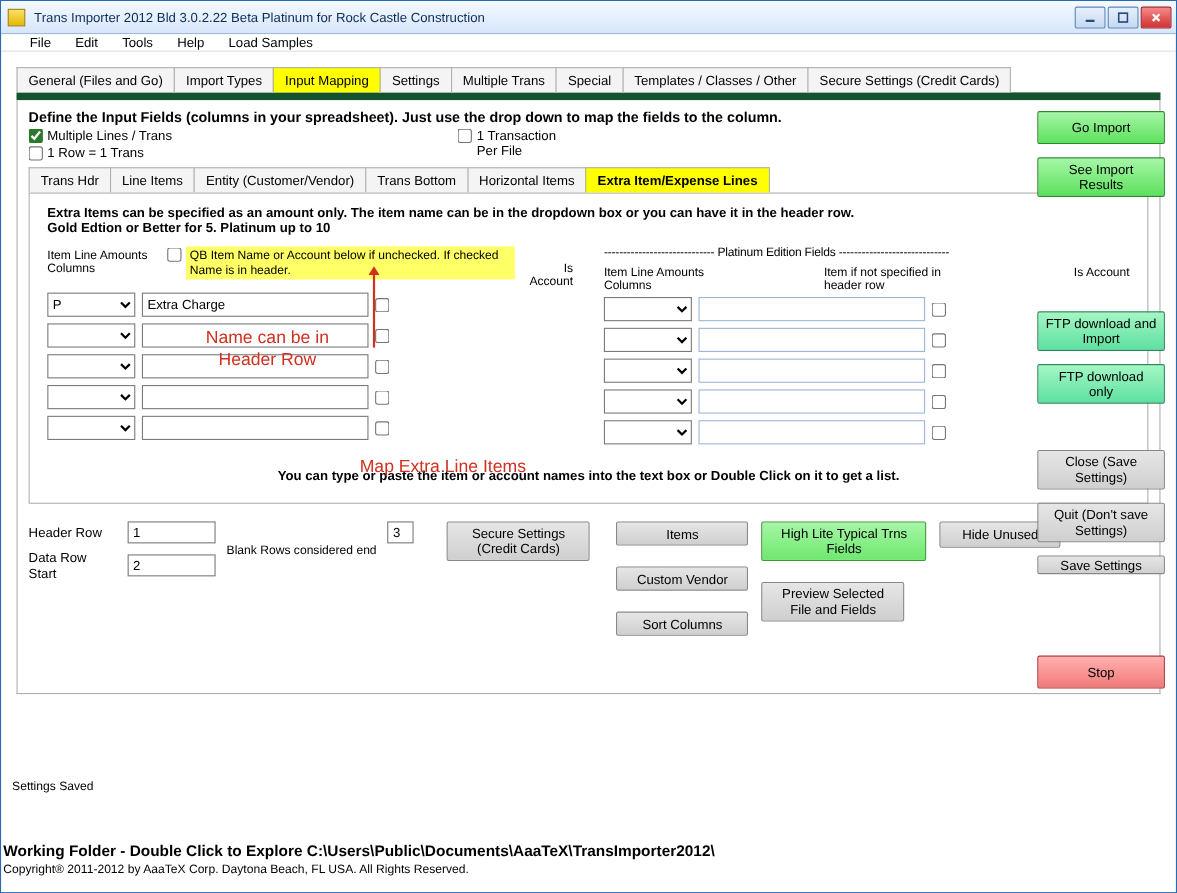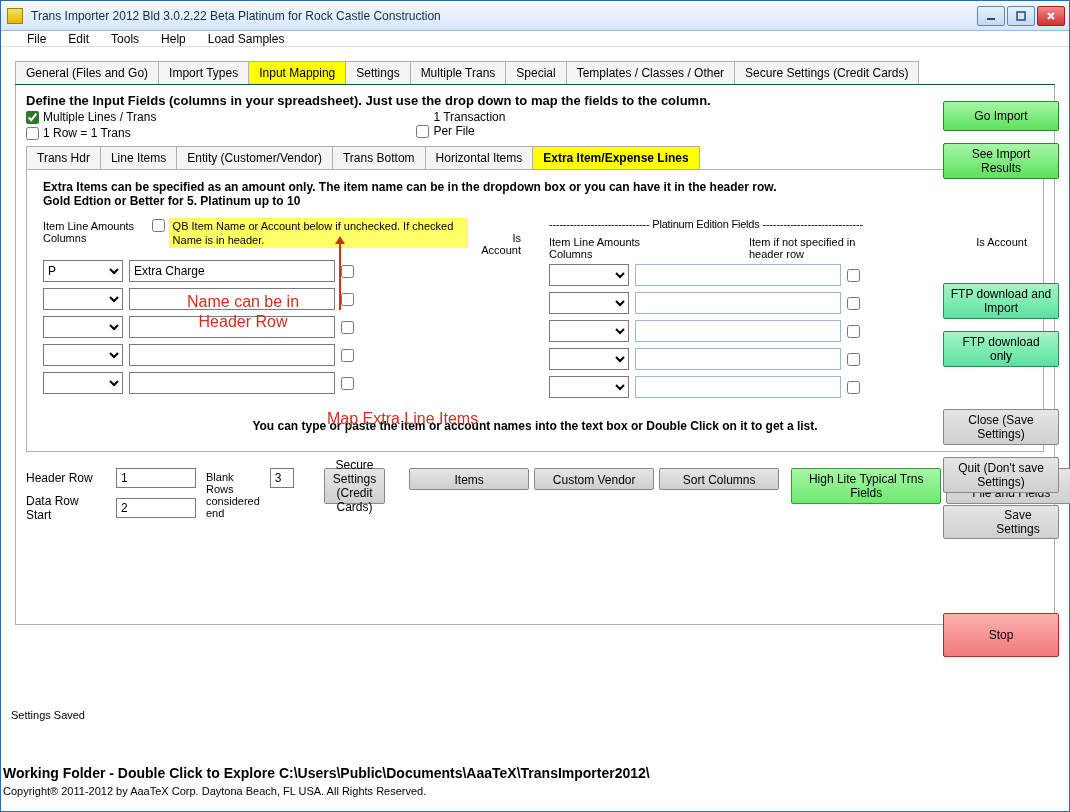--- a/index.html
+++ b/index.html
@@ -8,27 +8,27 @@
   .titlebar { height:30px; background:linear-gradient(#f5f9ff,#d7e6fb); border-bottom:1px solid #9cb9de; display:flex; align-items:center; font-size:12px; color:#0b2e59;}
   .titlebar .tb-icon { width:16px; height:16px; margin:0 6px; background:linear-gradient(#f7e06a,#e7b800); border:1px solid #a08000;}
   .titlebar .title-text { flex:1; padding-left:2px; font-weight:normal;}
   .winbtns { display:flex; gap:2px; padding-right:4px;}
   .winbtn { width:28px; height:20px; border:1px solid #5b87b8; border-radius:2px; background:linear-gradient(#e8f0fb,#c5d9f3); display:flex; align-items:center; justify-content:center; font-size:10px; cursor:pointer;}
   .winbtn.close-btn { background:linear-gradient(#f48a8a,#d23030); color:#fff; border-color:#a02020;}
   .winbtn svg { width:10px; height:10px; }
   .menubar { height:16px; display:flex; align-items:center; gap:22px; padding:0 26px; border-bottom:1px solid #e0e0e0;}
   .menubar span { cursor:default;}
   .content { position:absolute; left:14px; right:14px; top:60px; bottom:58px;}
-  .tabs-top { display:flex; border-bottom:1px solid #14532d;}
+  .tabs-top { display:flex; border-bottom:7px solid #14532d;}
   .tab { padding:4px 10px; border:1px solid #b0b0b0; border-bottom:none; background:#f4f4f4; margin-right:-1px; cursor:default; font-size:12px; white-space:nowrap;}
   .tab.active-yellow { background:#ffff00; position:relative; z-index:2;}
   .panel { border:1px solid #b0b0b0; border-top:none; padding:8px 10px; position:relative;}
   .heading-line { font-weight:bold; font-size:13px; margin-bottom:2px;}
   .chk-row { display:flex; gap:30px; align-items:flex-start; margin-bottom:6px;}
-  .chk { display:flex; align-items:flex-end; gap:4px; font-size:12px;}
+  .chk { display:flex; align-items:flex-start; gap:4px; font-size:12px;}
   input[type=checkbox] { width:13px; height:13px; margin:0; margin-top:1px;}
   input[type=checkbox].checked-g { accent-color:#2a7a2a;}
   .subtabs { display:flex; margin-top:6px;}
   .subtab { padding:4px 10px; border:1px solid #b0b0b0; border-bottom:none; background:#f4f4f4; margin-right:-1px; font-size:12px; cursor:default; white-space:nowrap;}
   .subtab.active-yellow { background:#ffff00; font-weight:bold; position:relative; z-index:2;}
   .subpanel { border:1px solid #b0b0b0; padding:10px 16px 18px 16px; background:#fff;}
   .subpanel .intro { font-weight:bold; font-size:12px; margin-bottom:10px;}
   .two-col { display:flex; gap:28px;}
   .col { flex:1;}
   .col-head { display:flex; gap:6px; align-items:flex-start; font-size:11px; margin-bottom:4px;}
@@ -55,26 +55,26 @@
   .btn-gray { background:linear-gradient(#e6e6e6,#cfcfcf); border:1px solid #888; border-radius:2px; padding:4px 8px; font-size:12px; cursor:pointer; text-align:center;}
   .btn-gray.wide { width:130px; height:36px; display:flex; align-items:center; justify-content:center;}
   .btn-gray.med { width:120px; height:22px;}
   .btn-green-lite { background:linear-gradient(#a6f7a6,#6fe76f); border:1px solid #3a9a3a; border-radius:2px; padding:4px 8px; font-size:12px; text-align:center; cursor:pointer;}
   .btn-green-lite.wide { width:150px; height:36px; display:flex; align-items:center; justify-content:center;}
   .right-buttons { position:absolute; right:10px; top:100px; width:116px; display:flex; flex-direction:column; gap:12px;}
   .rb { height:36px; border-radius:2px; display:flex; align-items:center; justify-content:center; text-align:center; font-size:12px; cursor:pointer; padding:0 6px;}
   .rb.green-s { background:linear-gradient(#a6f7a6,#5de05d); border:1px solid #2a8a2a; height:30px;}
   .rb.green-l { background:linear-gradient(#a4f7c4,#5de0a0); border:1px solid #2a8a5a; height:36px;}
   .rb.gray-r { background:linear-gradient(#e6e6e6,#cfcfcf); border:1px solid #888;}
-  .rb.red-r { background:linear-gradient(#ffb0b0,#f07a7a); border:1px solid #b03030; height:44px;}
+  .rb.red-r { background:linear-gradient(#ffb0b0,#f07a7a); border:1px solid #b03030; height:30px;}
   .status-saved { position:absolute; left:10px; bottom:90px; font-size:11px;text-align:center;}
   .bottom-text { position:absolute; left:2px; bottom:14px;}
   .bottom-text .wf { font-weight:bold; font-size:14px; margin-bottom:4px;}
   .bottom-text .cp { font-size:11px;}
-  .btn-stack {display:flex; flex-direction:row; gap:5px;}
+  .btn-stack {display:flex; flex-direction:column; gap:19px;}
   .btn-row-mid {display:flex; gap:12px; align-items:flex-start;}
 </style>
 </head>
 <body>
 
 <div class="window">
   <div class="titlebar">
     <div class="tb-icon"></div>
     <div class="title-text">Trans Importer 2012 Bld 3.0.2.22 Beta Platinum  for Rock Castle Construction</div>
     <div class="winbtns">
@@ -258,21 +258,21 @@
 
   <div class="right-buttons">
     <div class="rb green-s">Go Import</div>
     <div class="rb green-s" style="height:36px;">See Import Results</div>
     <div style="height:80px;"></div>
     <div class="rb green-l">FTP download and Import</div>
     <div class="rb green-l">FTP download only</div>
     <div style="height:18px;"></div>
     <div class="rb gray-r">Close (Save Settings)</div>
     <div class="rb gray-r">Quit (Don't save Settings)</div>
-    <div class="rb gray-r" style="height:34px;padding-left:40px;">Save Settings</div>
+    <div class="rb gray-r" style="height:17px;">Save Settings</div>
     <div style="height:50px;"></div>
     <div class="rb red-r">Stop</div>
   </div>
 
   <div class="status-saved">Settings Saved</div>
 
   <div class="bottom-text">
     <div class="wf">Working Folder - Double Click to Explore C:\Users\Public\Documents\AaaTeX\TransImporter2012\</div>
     <div class="cp">Copyright® 2011-2012 by AaaTeX Corp. Daytona Beach, FL USA. All Rights Reserved.</div>
   </div>

